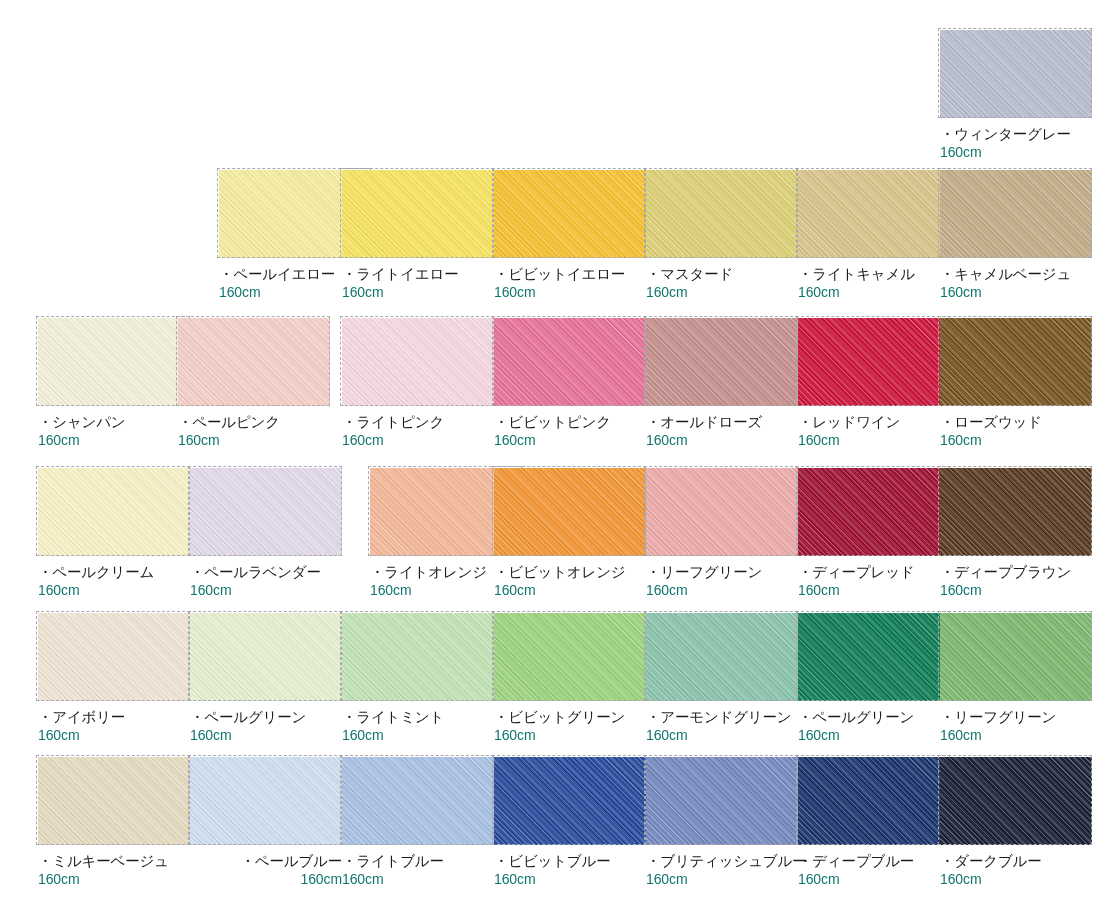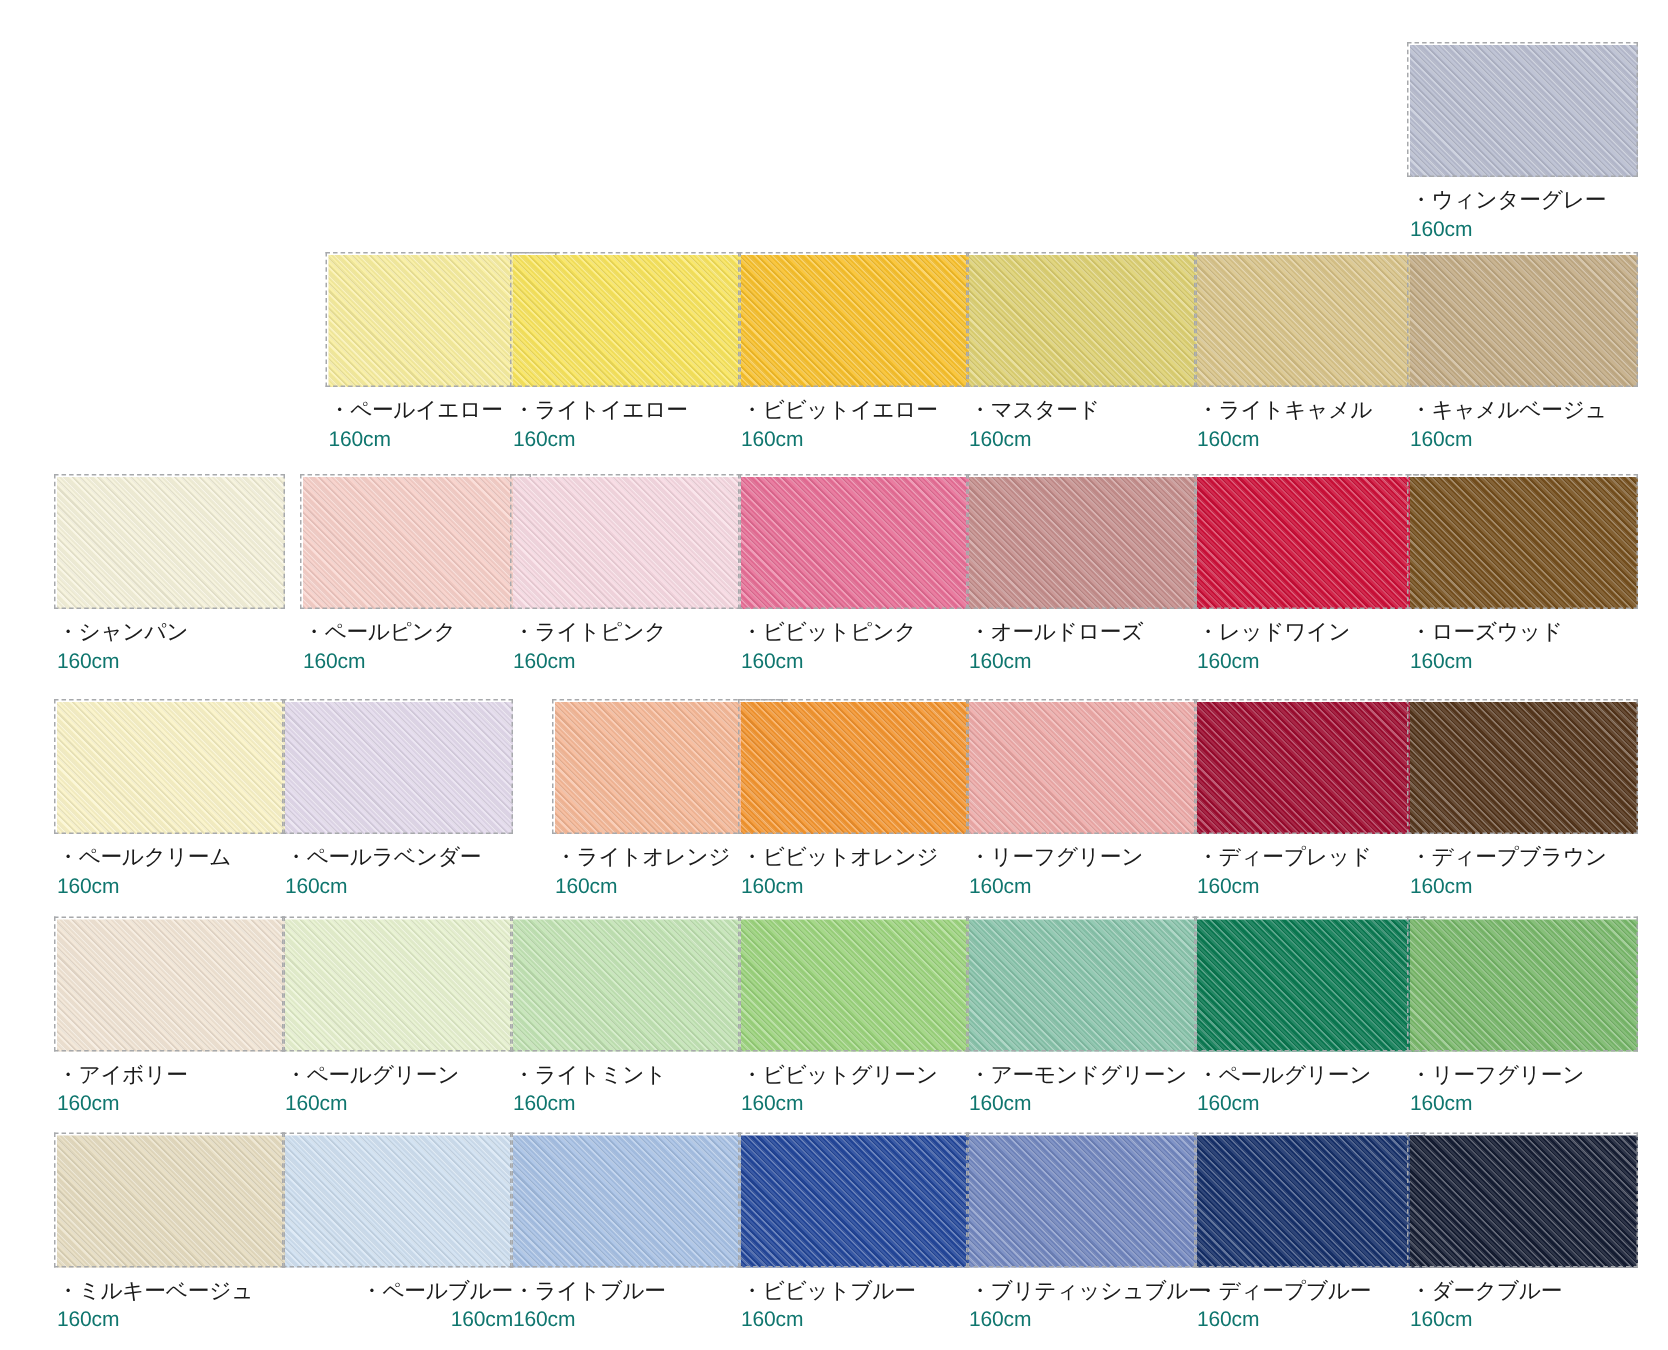--- a/index.html
+++ b/index.html
@@ -167,21 +167,21 @@
     <div class="swatch-width">160cm</div>
   </div>
     <div class="swatch-cell" style="left: 38px; top: 318px;">
     <div class="swatch-figure">
       <div class="swatch-chip" style="background-color: rgb(245, 242, 218);"></div>
       <div class="swatch-edge"></div>
     </div>
     <div class="swatch-name">・シャンパン</div>
     <div class="swatch-width">160cm</div>
   </div>
-    <div class="swatch-cell" style="left: 202px; top: 318px;">
+    <div class="swatch-cell" style="left: 178px; top: 318px;">
     <div class="swatch-figure">
       <div class="swatch-chip" style="background-color: rgb(247, 207, 200);"></div>
       <div class="swatch-edge"></div>
     </div>
     <div class="swatch-name">・ペールピンク</div>
     <div class="swatch-width">160cm</div>
   </div>
     <div class="swatch-cell" style="left: 342px; top: 318px;">
     <div class="swatch-figure">
       <div class="swatch-chip" style="background-color: rgb(247, 217, 226);"></div>

